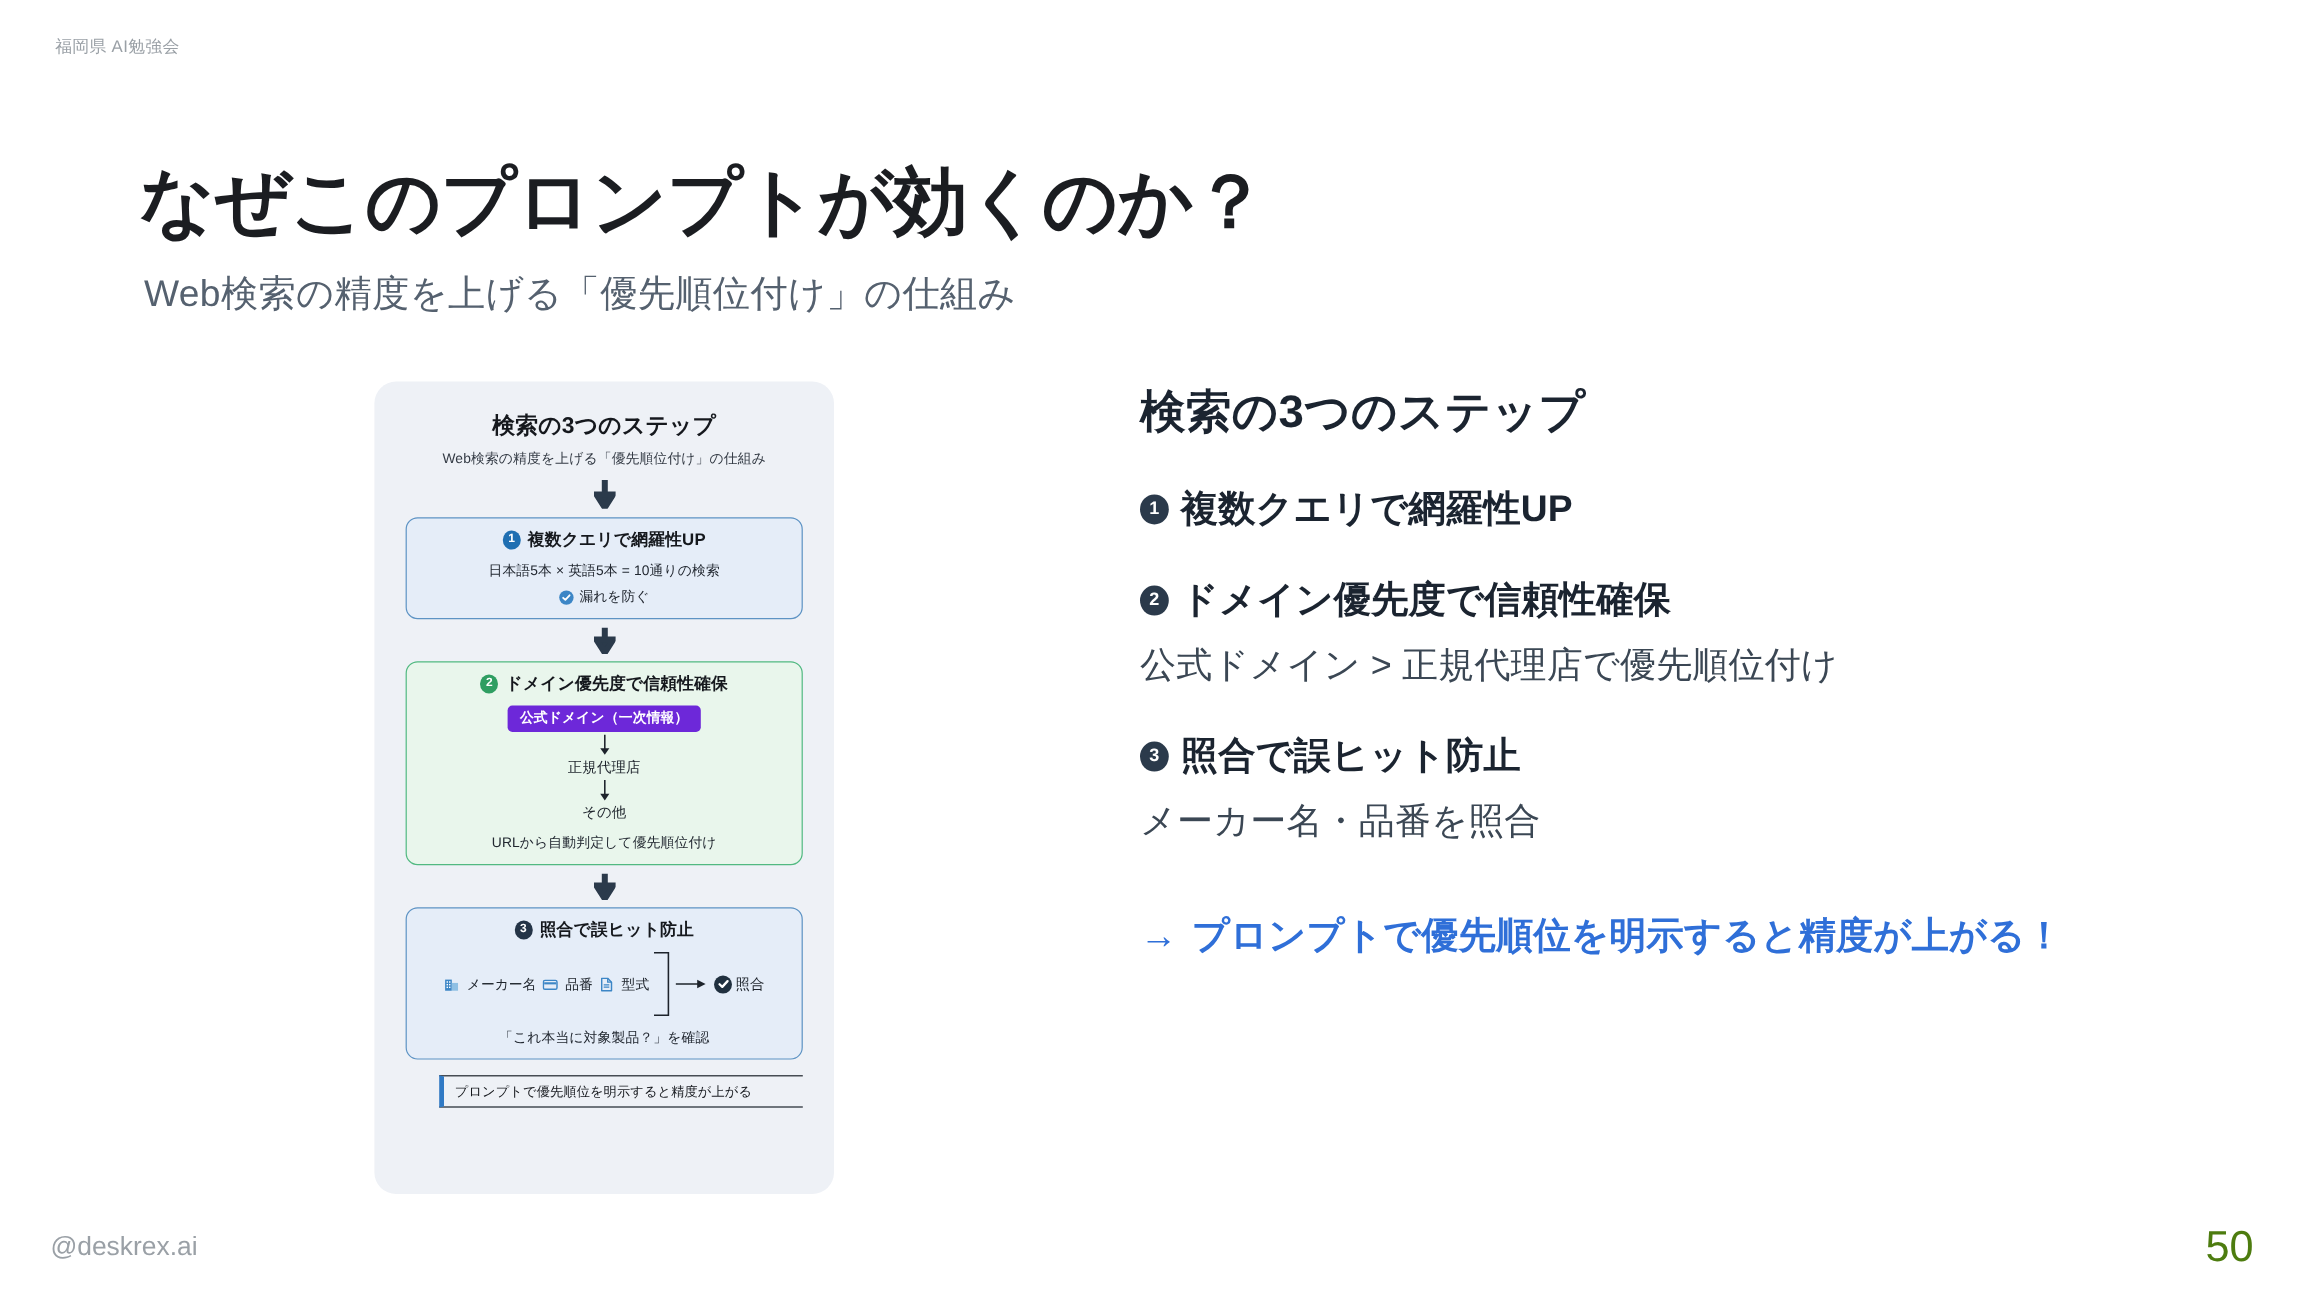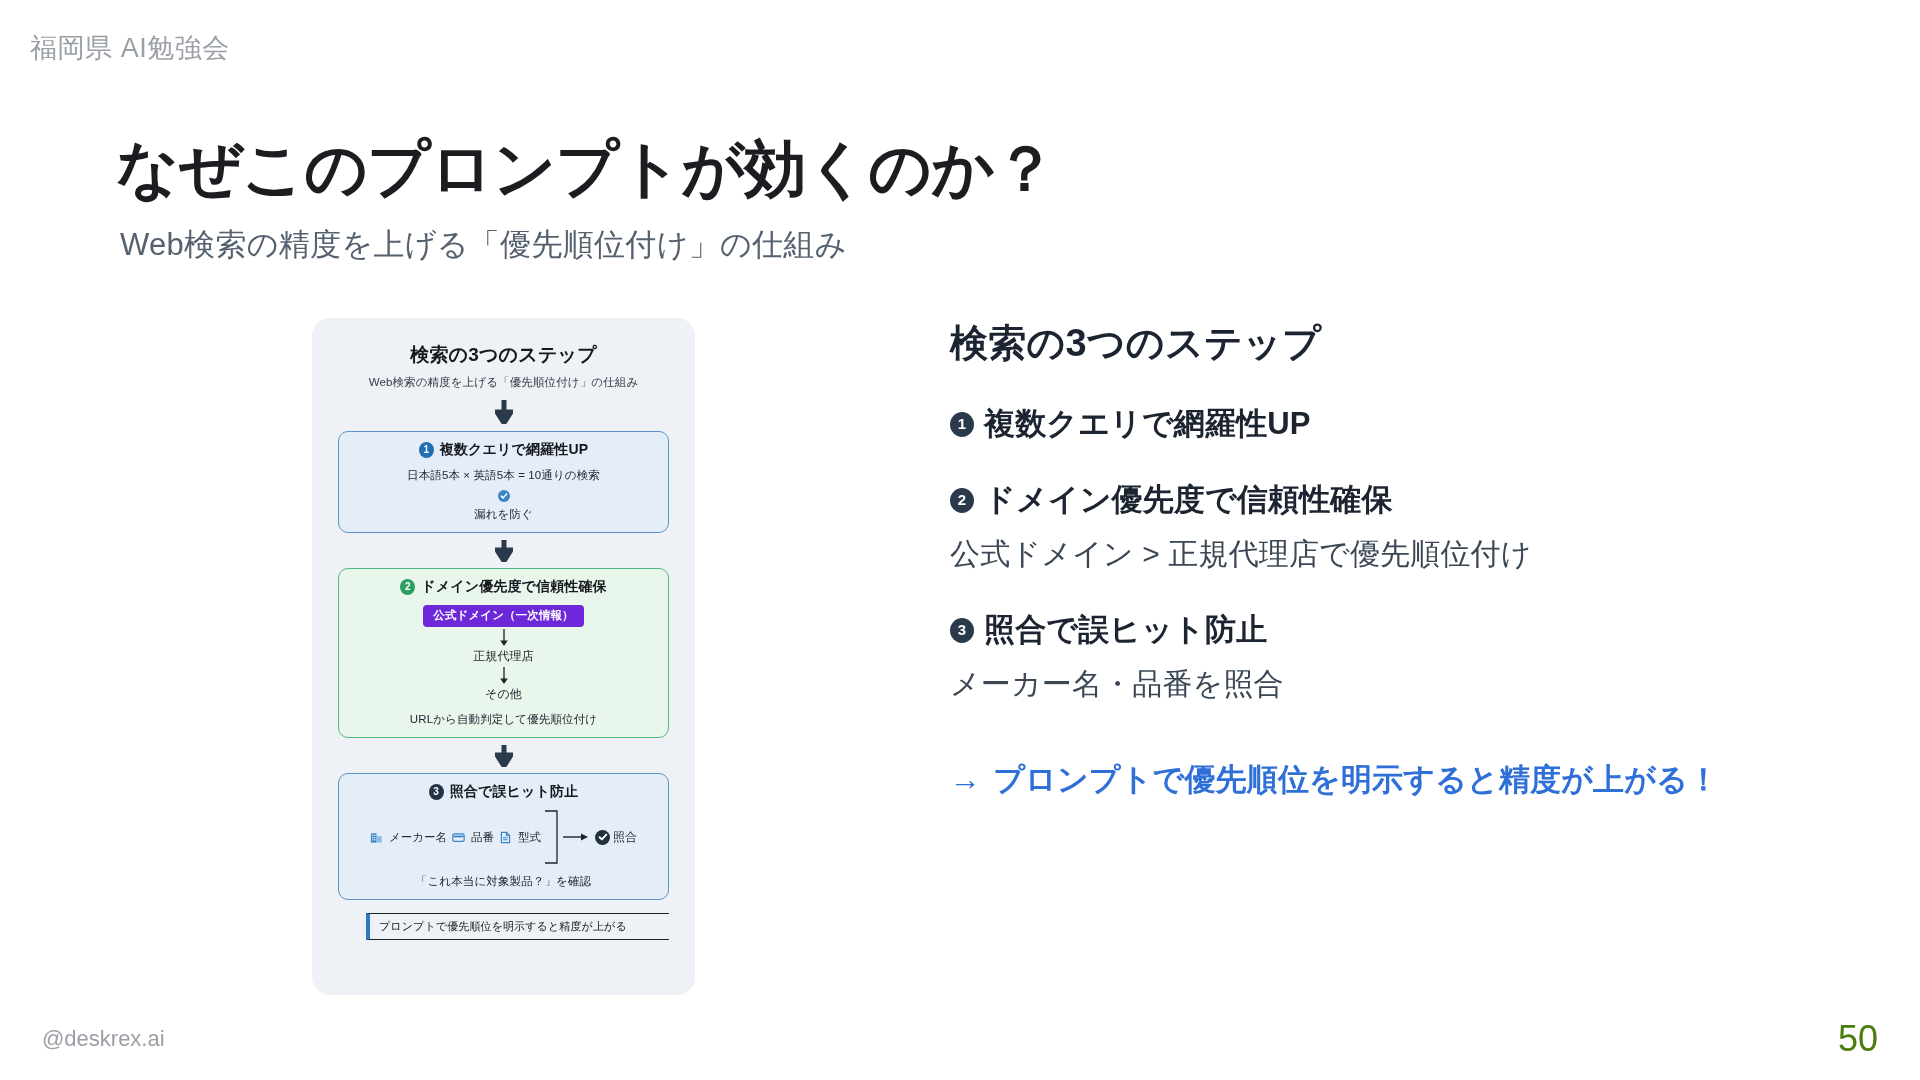--- a/index.html
+++ b/index.html
@@ -13,23 +13,23 @@
     position: relative;
     overflow: hidden;
     font-family: "Liberation Sans", "DejaVu Sans", sans-serif;
     color: #2d3642;
     -webkit-font-smoothing: antialiased;
   }
 
   
   .eyebrow {
     position: absolute;
-    left: 30px;
+    left: 46px;
     top: 30px;
-    font-size: 27px;
+    font-size: 14px;
     color: #9aa0a6;
     letter-spacing: .02em;
   }
   .slide-title {
     position: absolute;
     left: 116px;
     top: 92px;
     font-size: 62px;
     font-weight: 700;
     color: #1b1d21;
@@ -146,21 +146,20 @@
     letter-spacing: .01em;
   }
   .step-check {
     display: flex;
     align-items: center;
     justify-content: center;
     gap: 5px;
     font-size: 11.5px;
     color: #222831;
     margin-top: 7px;
-    flex-direction: column;
   }
   .check-circle {
     width: 12px; height: 12px;
     border-radius: 50%;
     background: #3c86c6;
     display: inline-flex;
     align-items: center;
     justify-content: center;
     flex: none;
   }

